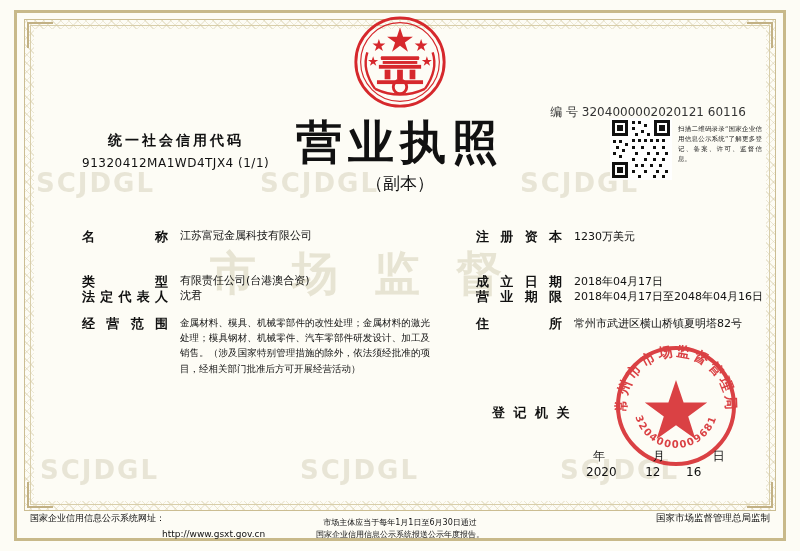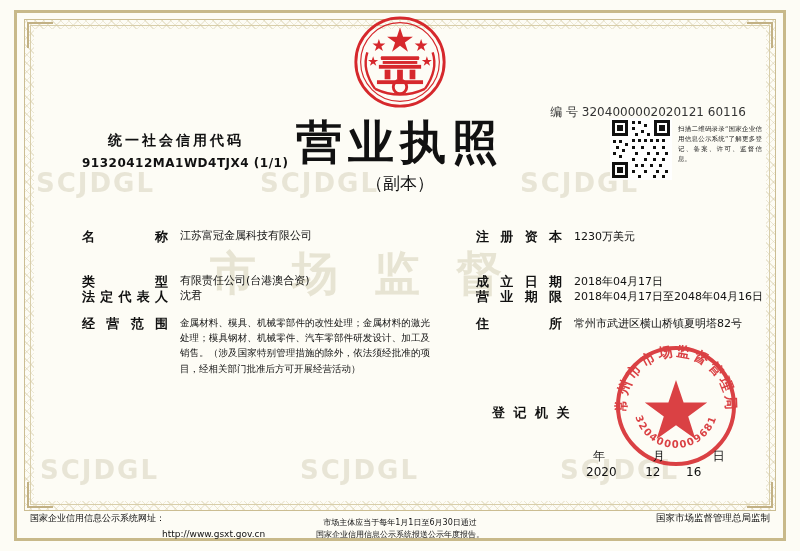--- a/index.html
+++ b/index.html
@@ -145,21 +145,20 @@
     padding-left: 26px;
   }
   .credit-code {
     position: absolute;
     left: 82px;
     top: 156px;
     font-size: 12px;
     color: #111;
     letter-spacing: 0.5px;
     white-space: nowrap;
-    font-weight: bold;
   }
 
   .title {
     position: absolute;
     left: 50%;
     transform: translateX(-50%);
     top: 112px;
     font-size: 46px;
     font-weight: bold;
     letter-spacing: 6px;

